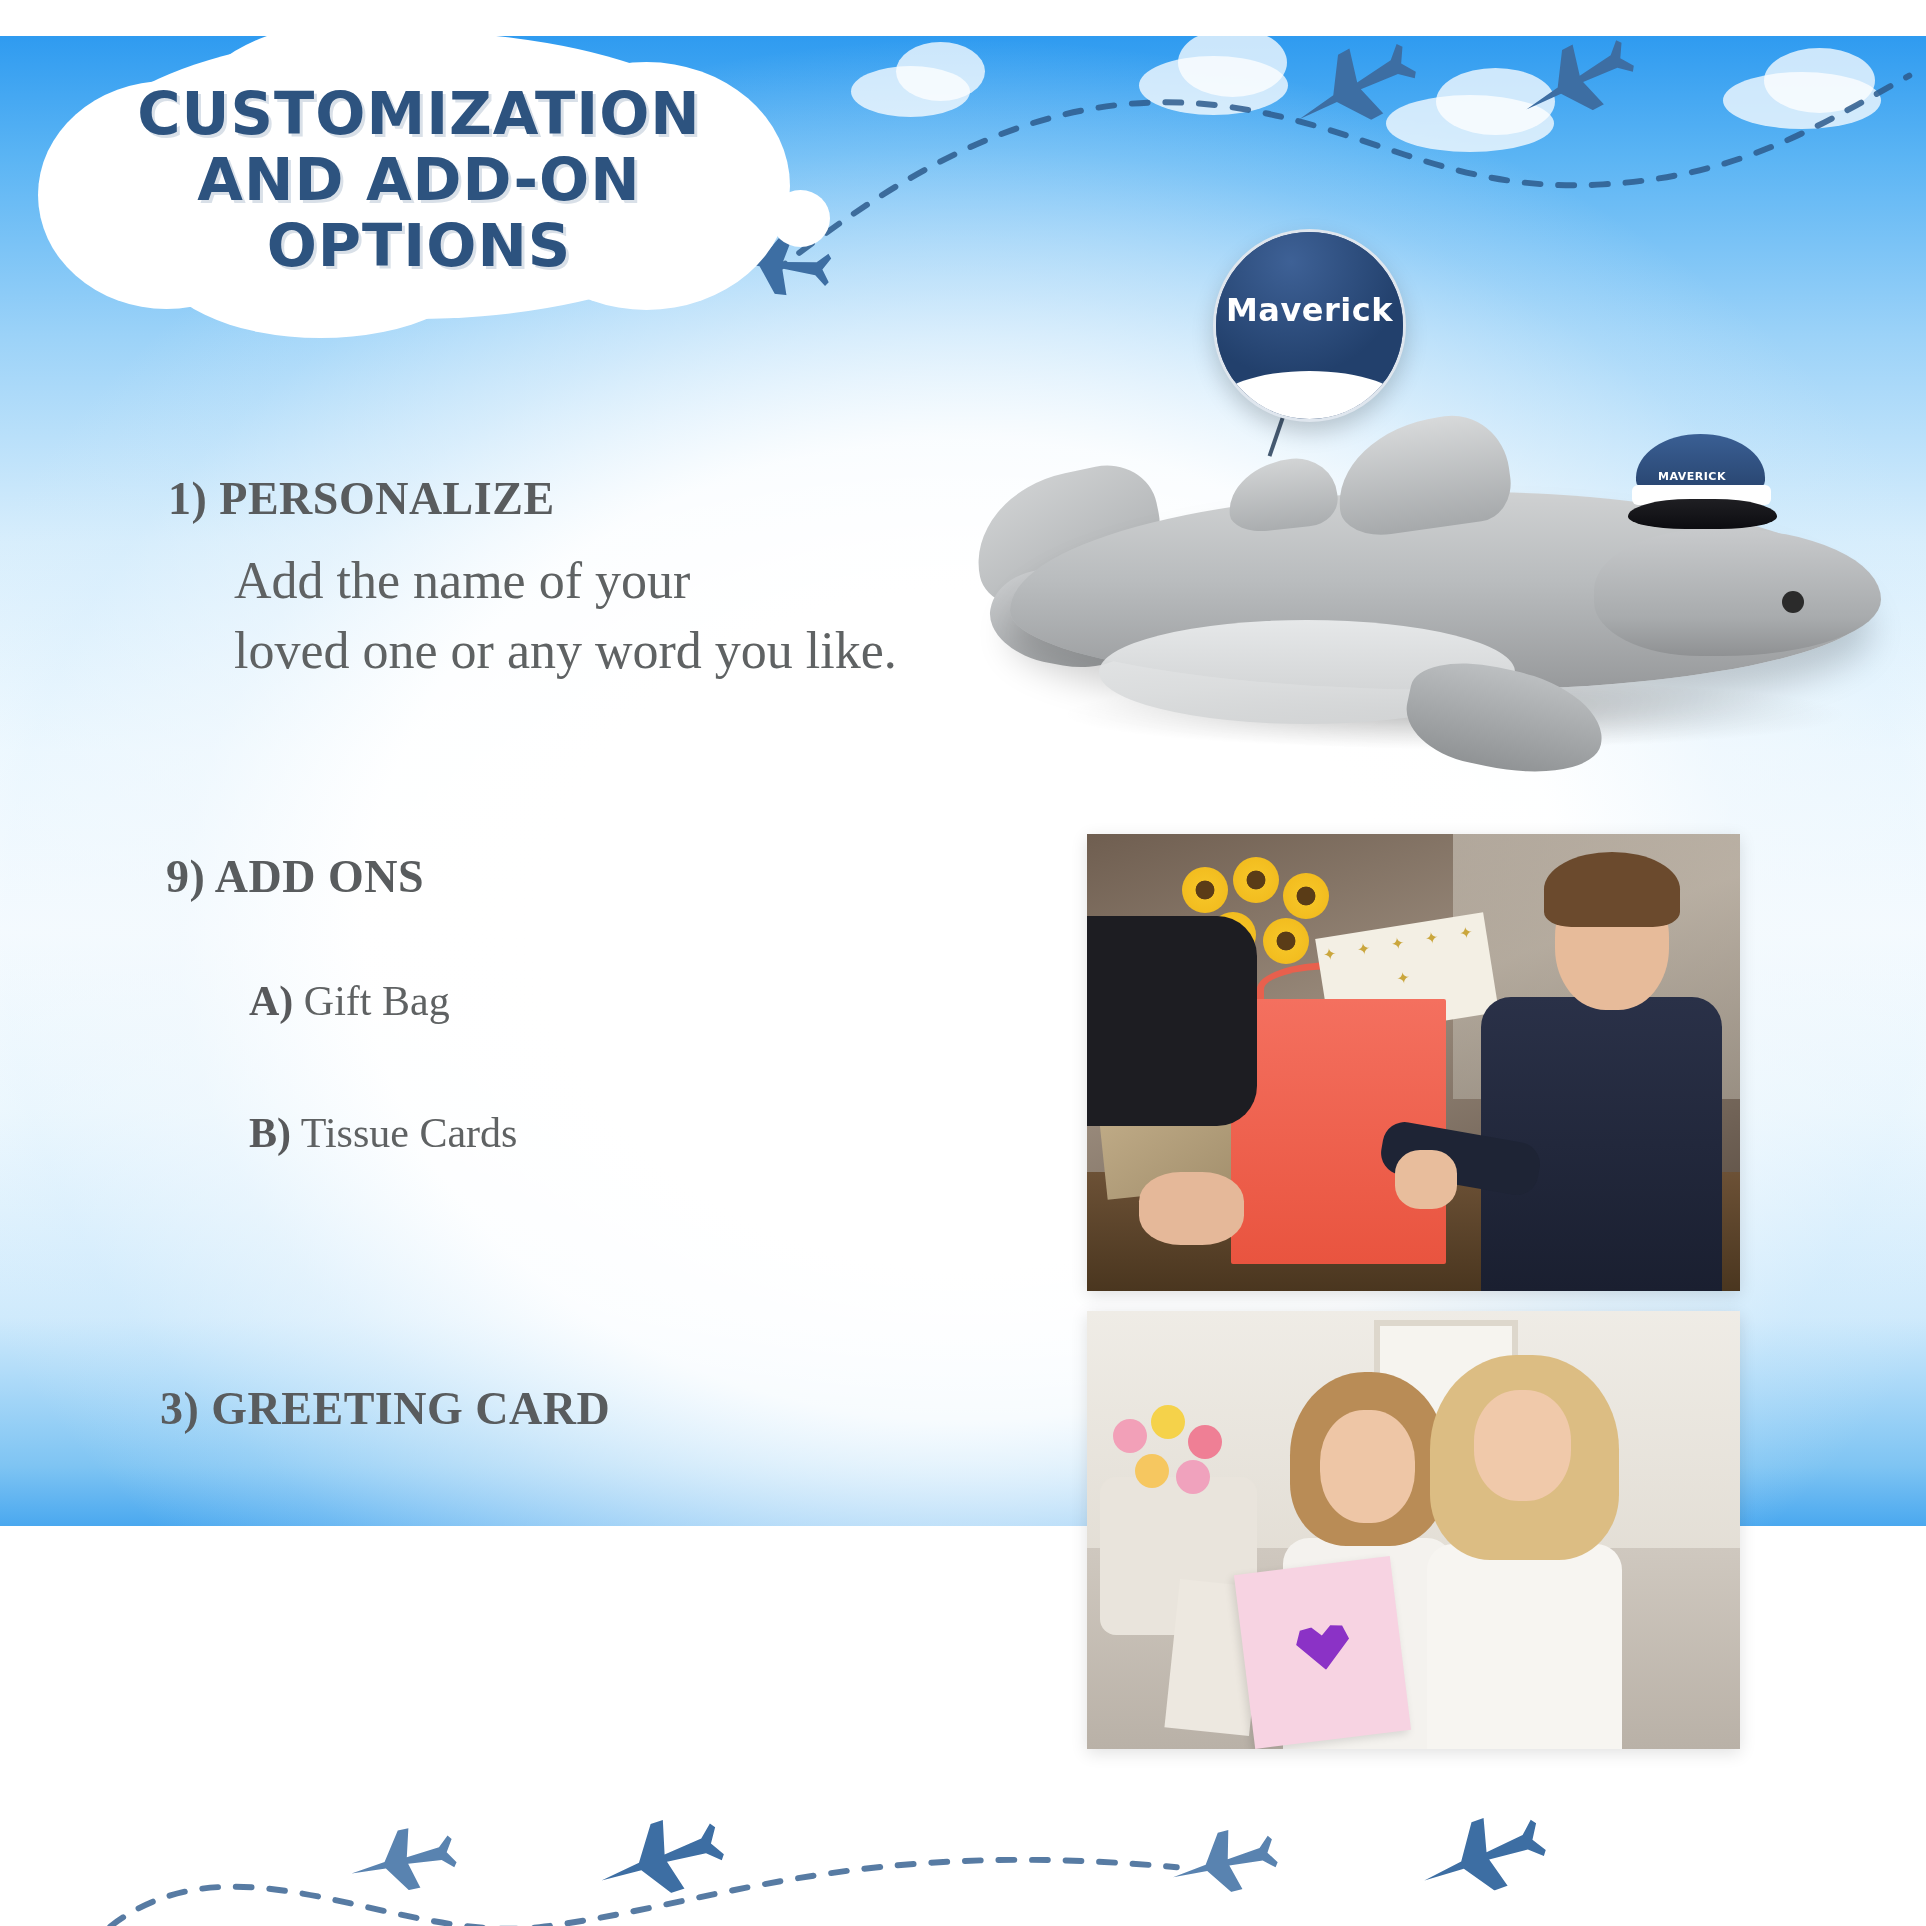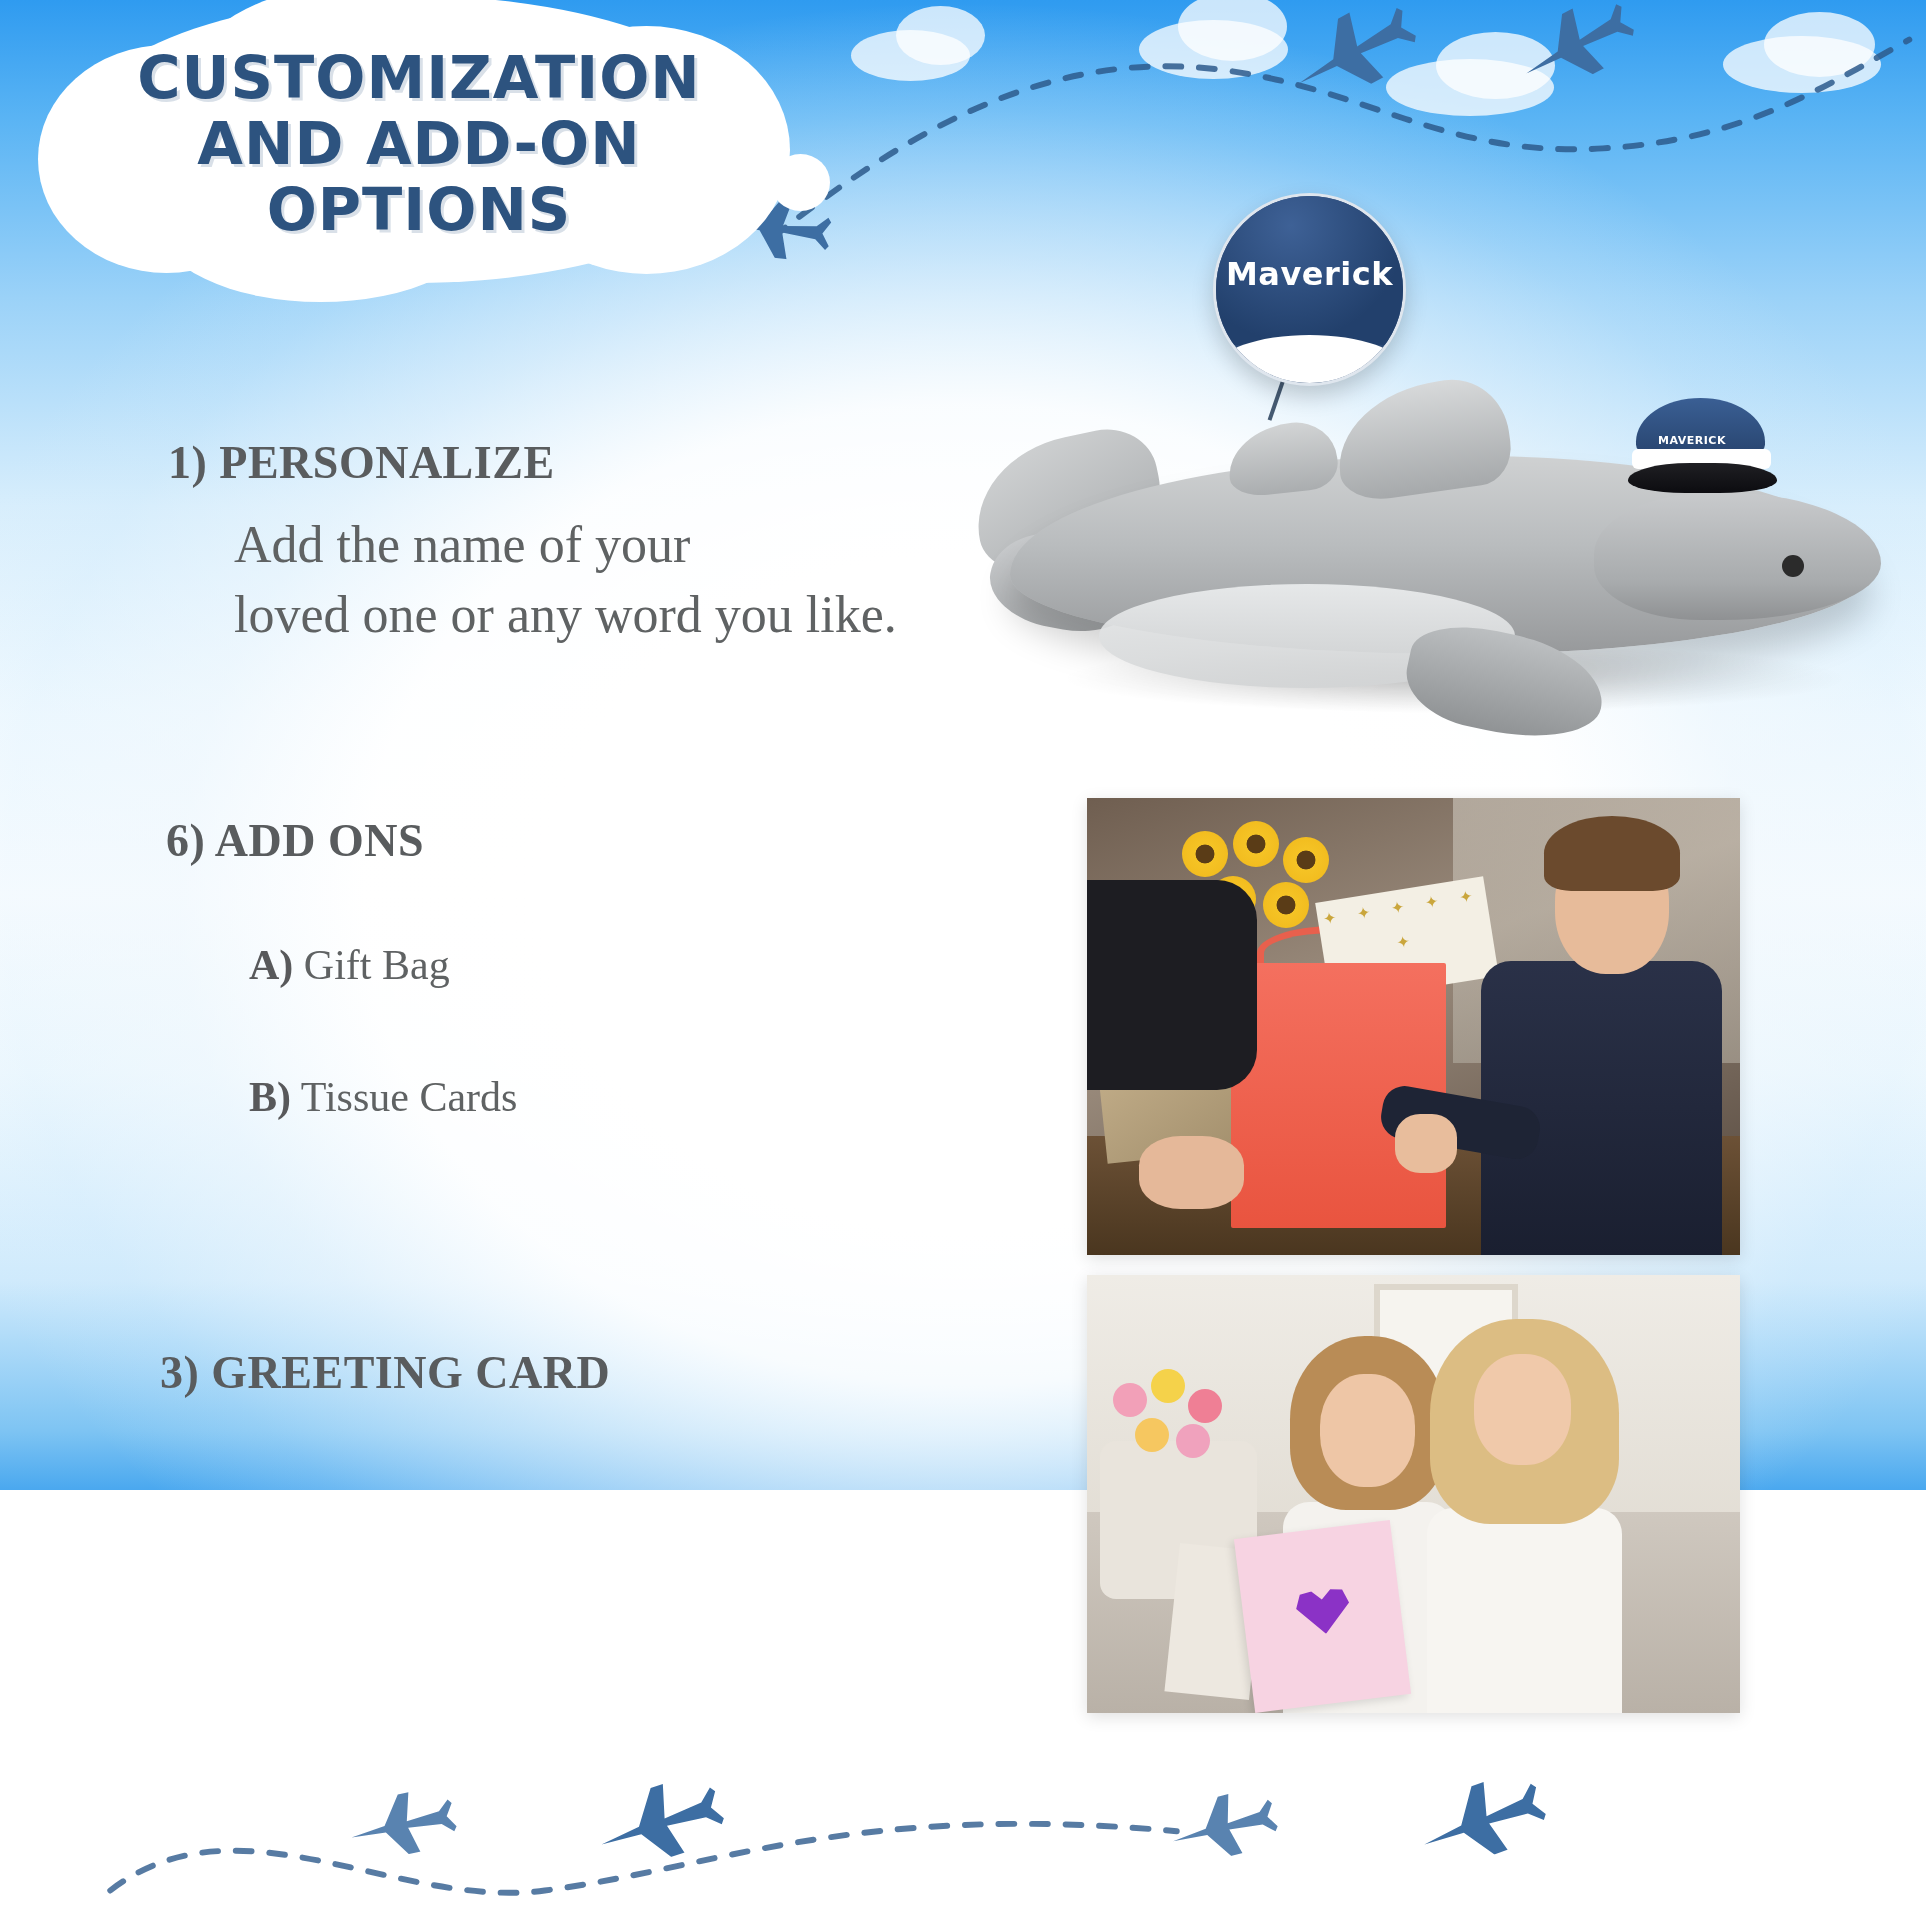--- a/index.html
+++ b/index.html
@@ -9,20 +9,21 @@
     overflow: hidden;
   }
   .page {
     position: relative;
     width: 1927px; height: 1490px;
     background:
       radial-gradient(ellipse 1089px 891px at 50% 60%, #ffffff 0%, #ffffff 38%, rgba(255,255,255,0.92) 55%, rgba(236,246,253,0.6) 72%, rgba(210,235,252,0.25) 88%, rgba(190,228,252,0) 100%),
       linear-gradient(180deg, #2f9bf0 0%, #5ab4f4 8%, #9bd2f8 20%, #d8eefc 34%, #f4fbff 48%, #ffffff 60%, #f2fafe 72%, #cfeafc 86%, #7ec4f3 96%, #4aa8ef 100%),
       linear-gradient(90deg, #2f9bf0 0%, #bfe3fb 14%, #ffffff 40%, #ffffff 60%, #bfe3fb 86%, #2f9bf0 100%);
     background-blend-mode: normal, normal, multiply;
+    margin-top: 36px;
   }
   
   .sky { position: absolute; inset: 0; pointer-events: none; }
   .cloud {
     position: absolute;
     background: rgba(255,255,255,0.75);
     border-radius: 50%;
   }
   .cloud::before, .cloud::after {
     content: ""; position: absolute;
@@ -393,21 +394,21 @@
   </div>
 
   <div class="content">
 
     <div class="step-head" style="left:168px; top:436px;">1) PERSONALIZE</div>
     <div class="step-body" style="left:234px; top:510px;">
       <div>Add the name of your</div>
       <div>loved one or any word you like.</div>
     </div>
 
-    <div class="step-head" style="left:166px; top:814px;">6) ADD ONS</div>
+    <div class="step-head" style="left:166px; top:814px;">9) ADD ONS</div>
 
     <div class="sub-item" style="left:249px; top:941px;">
       <b>A)</b>
       <span>Gift Bag</span>
     </div>
 
     <div class="sub-item" style="left:249px; top:1073px;">
       <b>B)</b>
       <span>Tissue Cards</span>
     </div>

